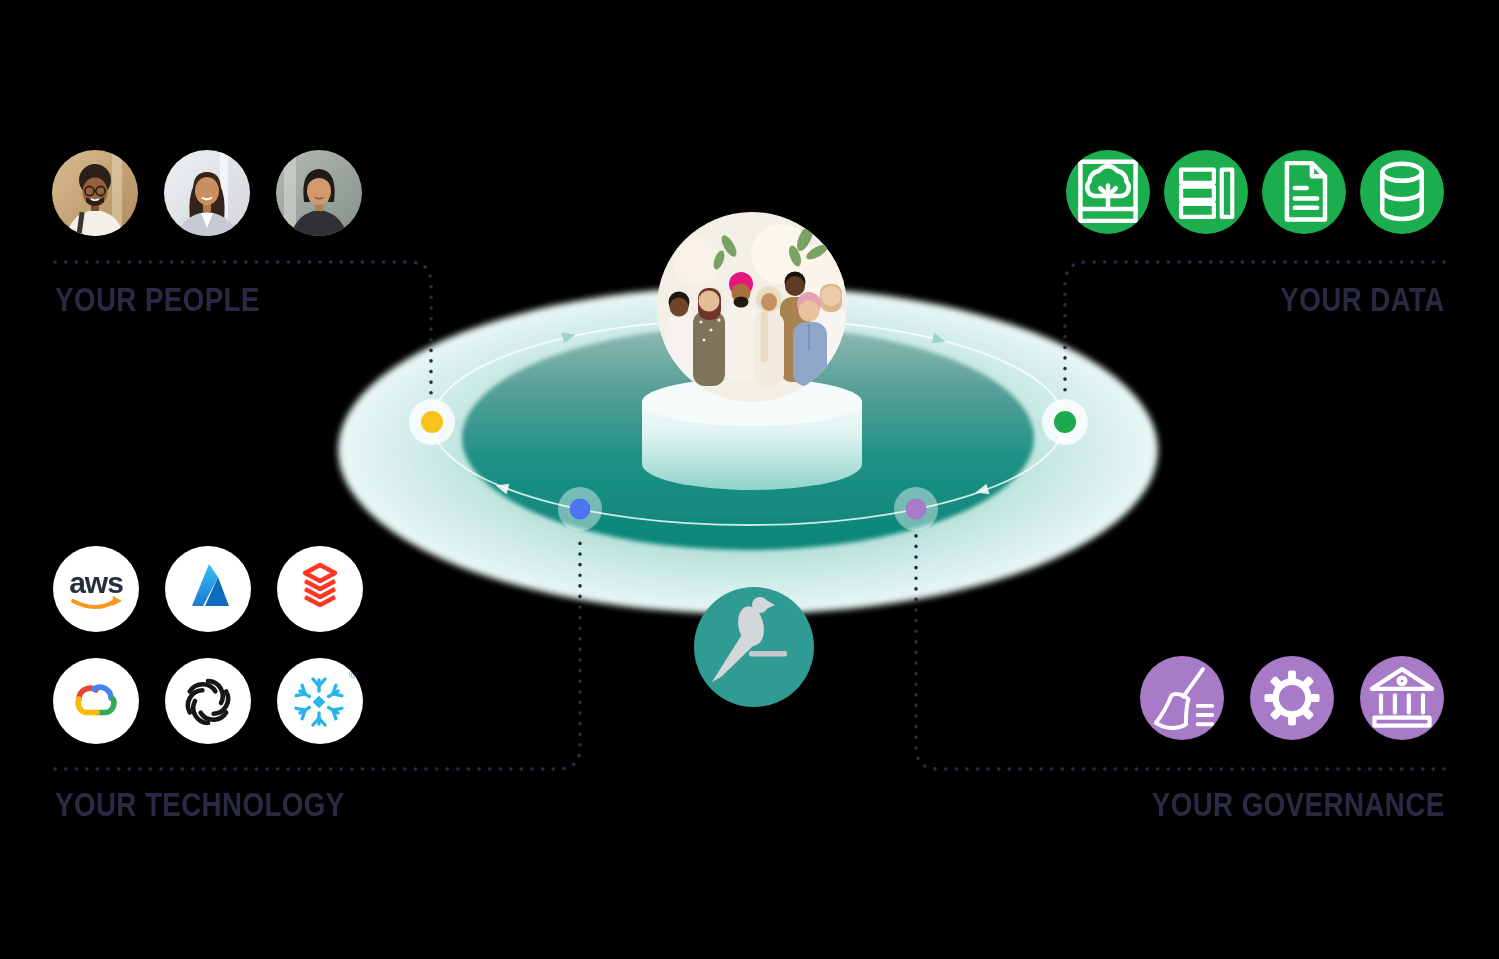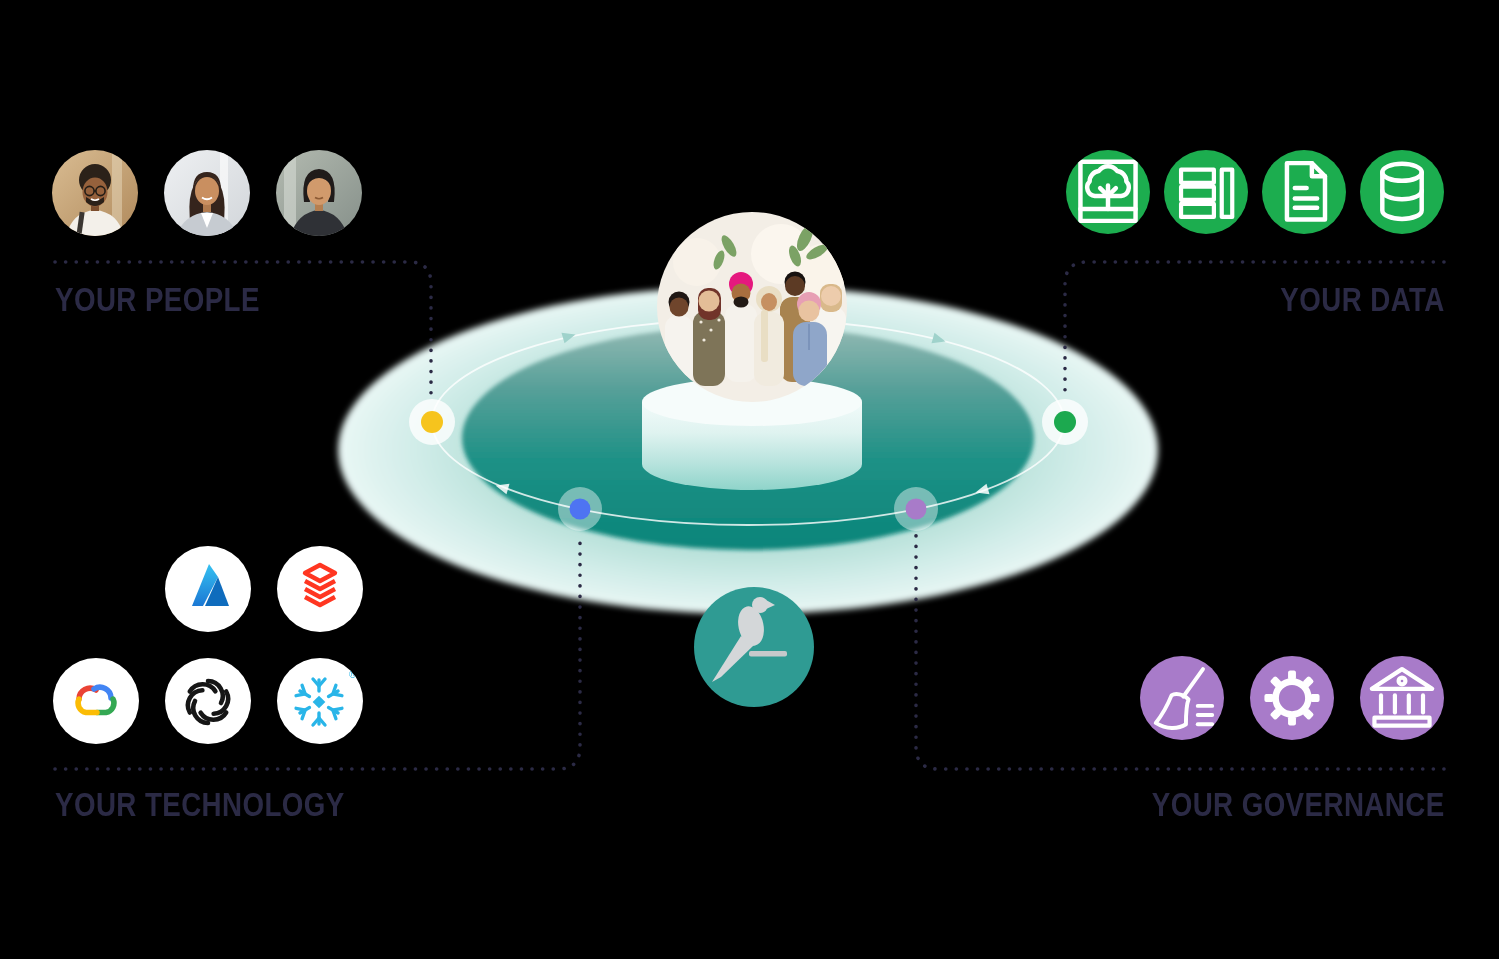--- a/index.html
+++ b/index.html
@@ -246,20 +246,27 @@
   </div>
   <div class="circle" style="left:1360px;top:150px;width:84px;height:84px;background:#1CAD4F">
     <svg class="ic" viewBox="0 0 64 64" fill="none" stroke="#FFFFFF" stroke-width="3.4" stroke-linecap="round">
       <ellipse cx="32" cy="17" rx="15" ry="6.5"></ellipse>
       <path d="M17,17 V46 a15,6.5 0 0 0 30,0 V17"></path>
       <path d="M17,31 a15,6.5 0 0 0 30,0"></path>
     </svg>
   </div>
   <div class="lbl right" style="right:54px;top:283px">YOUR DATA</div>
 
+  <div class="circle" style="left:53px;top:546px;width:86px;height:86px;background:#FFFFFF">
+    <svg class="ic" viewBox="0 0 86 86">
+      <text x="43" y="47" text-anchor="middle" font-family="Liberation Sans, sans-serif" font-weight="700" font-size="30" letter-spacing="-1" fill="#252F3E">aws</text>
+      <path d="M20,55 Q43,67 62,55" stroke="#F7981D" stroke-width="4" fill="none" stroke-linecap="round"></path>
+      <polygon points="60,50 69,55 59,60" fill="#F7981D"></polygon>
+    </svg>
+  </div>
   <div class="circle" style="left:165px;top:546px;width:86px;height:86px;background:#FFFFFF">
     <svg class="ic" viewBox="0 0 86 86">
       <defs>
           <linearGradient id="azg" x1="0" y1="0" x2="0" y2="1">
         <stop offset="0%" stop-color="#35C1F1"></stop>
             <stop offset="100%" stop-color="#1B78D4"></stop>
       </linearGradient>
         </defs>
       <polygon points="27,60 44,18 53,31 38,60" fill="url(#azg)"></polygon>
       <polygon points="40,60 53,31 64,60" fill="#0F6CBD"></polygon>

